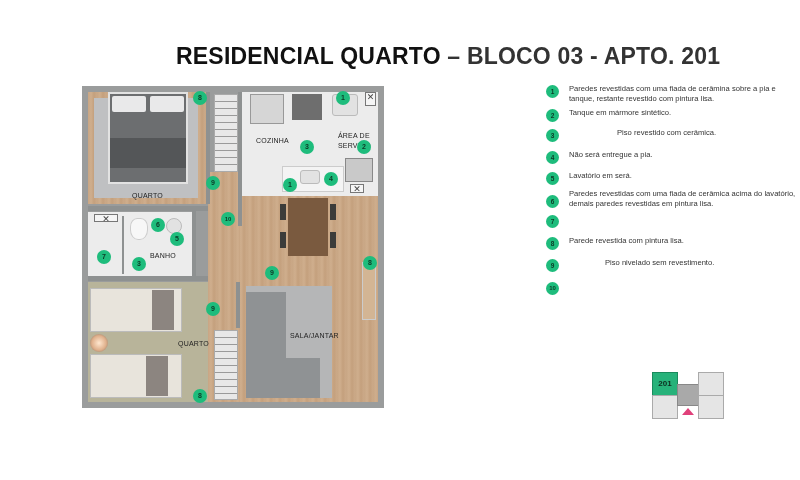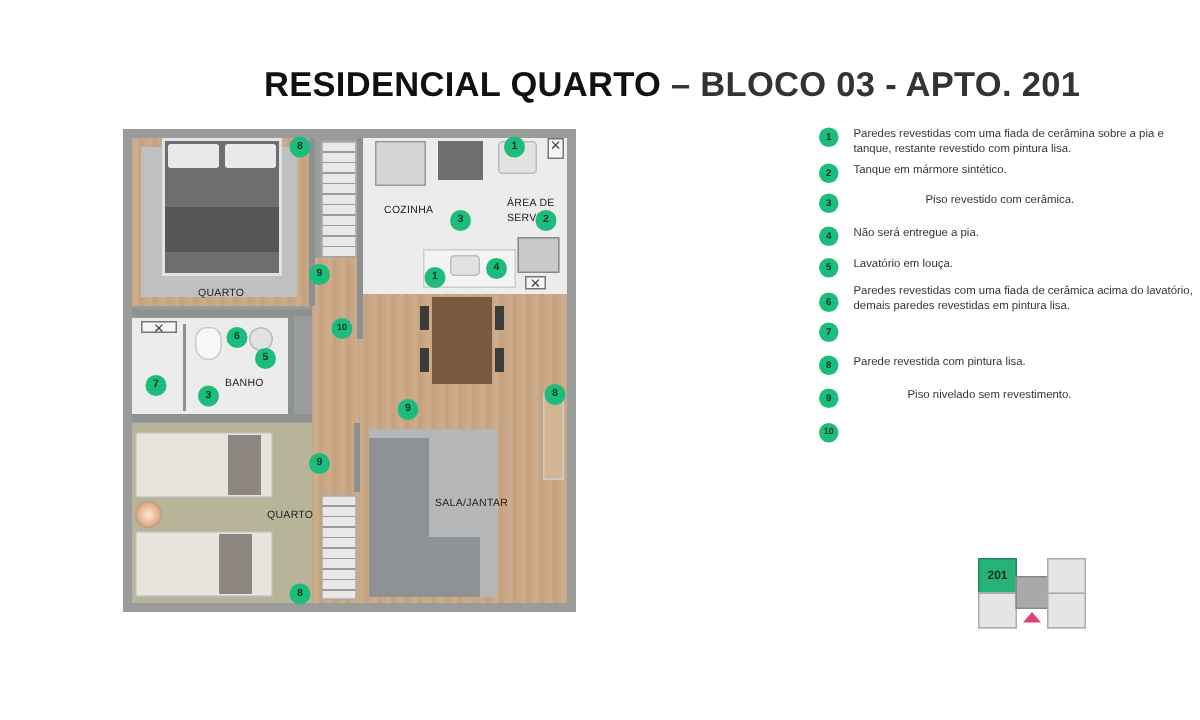--- a/index.html
+++ b/index.html
@@ -151,21 +151,21 @@
   <div class="legend-item" style="top:44px;gap:48px;">
     <span class="legend-num">3</span>
     <span class="legend-text">Piso revestido com cerâmica.</span>
   </div>
   <div class="legend-item" style="top:66px;">
     <span class="legend-num">4</span>
     <span class="legend-text">Não será entregue a pia.</span>
   </div>
   <div class="legend-item" style="top:87px;">
     <span class="legend-num">5</span>
-    <span class="legend-text">Lavatório em louça.</span>
+    <span class="legend-text">Lavatório em será.</span>
   </div>
   <div class="legend-item" style="top:105px;">
     <span class="legend-num" style="margin-top:6px;">6</span>
     <span class="legend-text">Paredes revestidas com uma fiada de cerâmica acima do lavatório, demais paredes revestidas em pintura lisa.</span>
   </div>
   <div class="legend-item" style="top:130px;">
     <span class="legend-num">7</span>
   </div>
   <div class="legend-item" style="top:152px;">
     <span class="legend-num">8</span>

